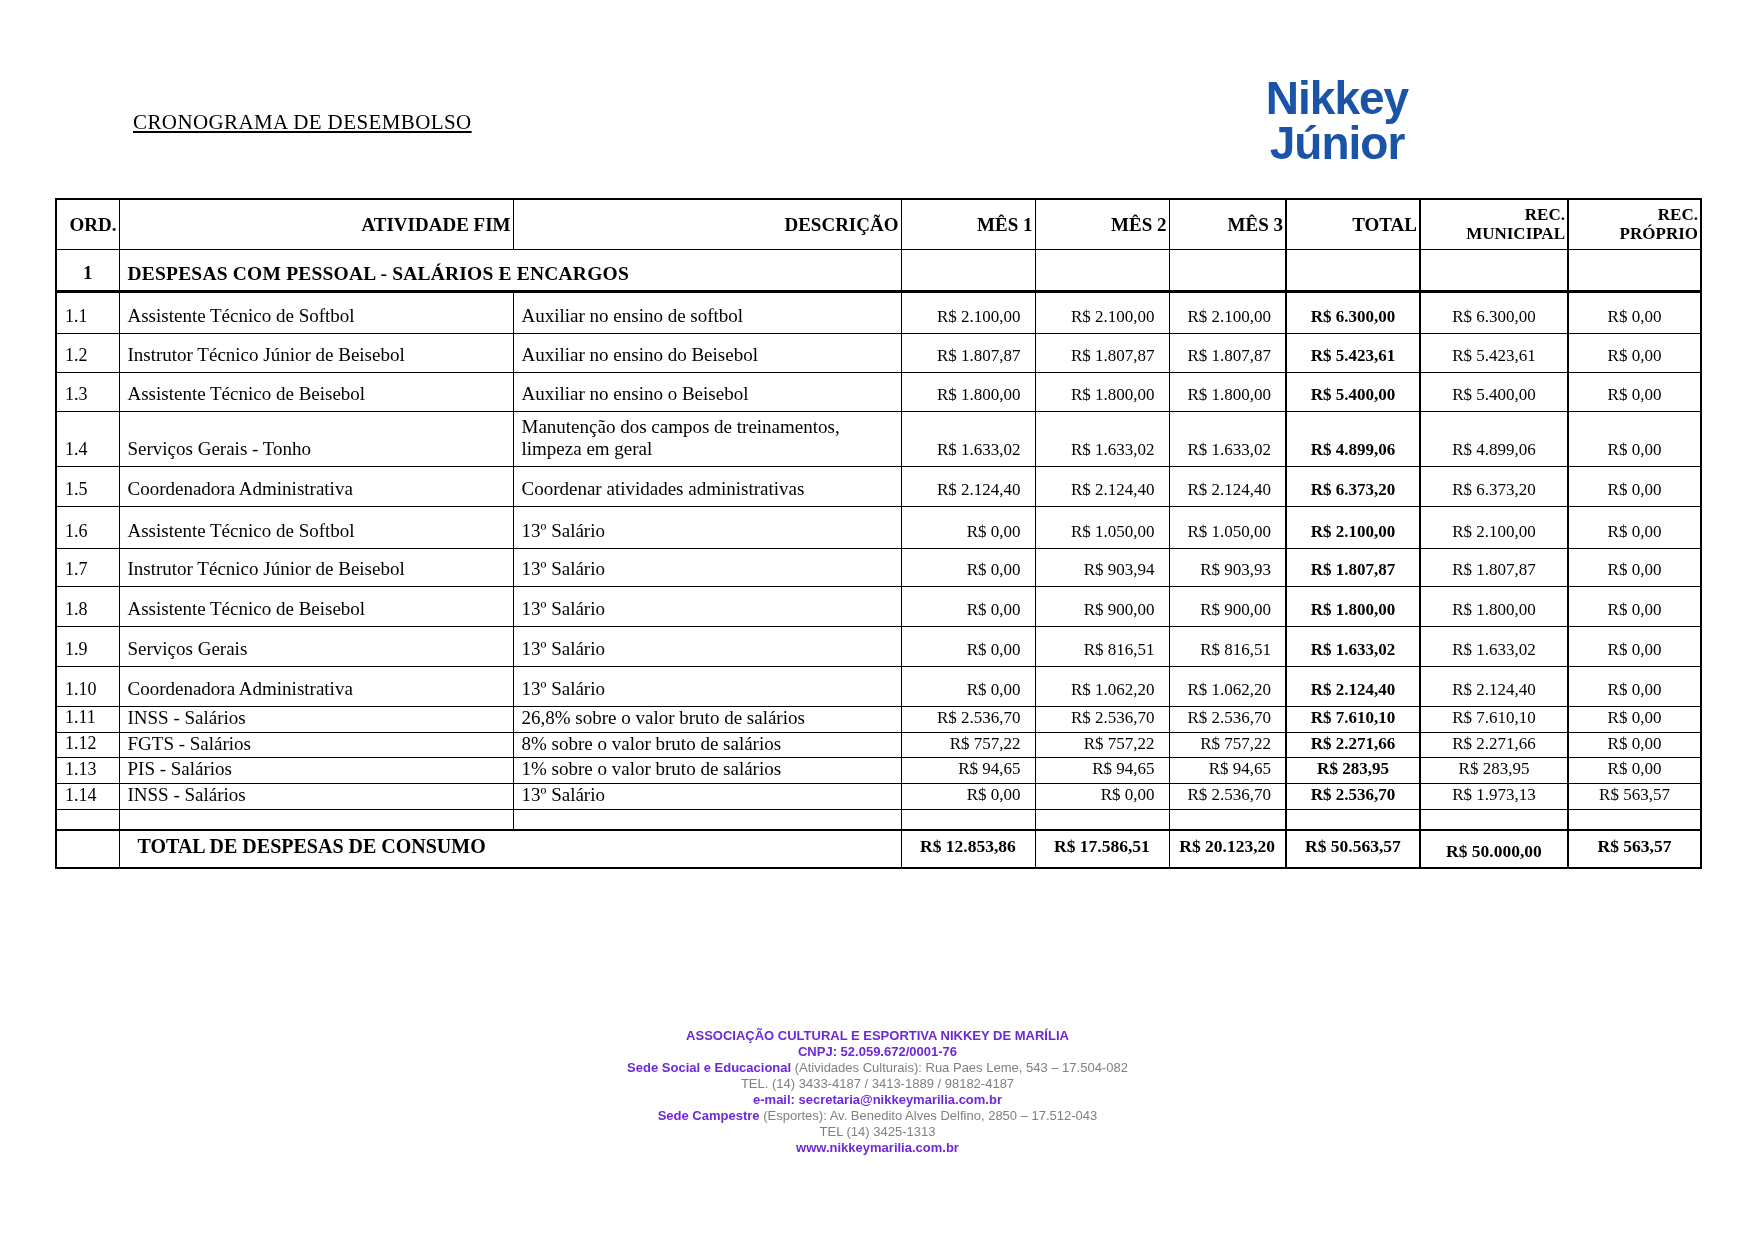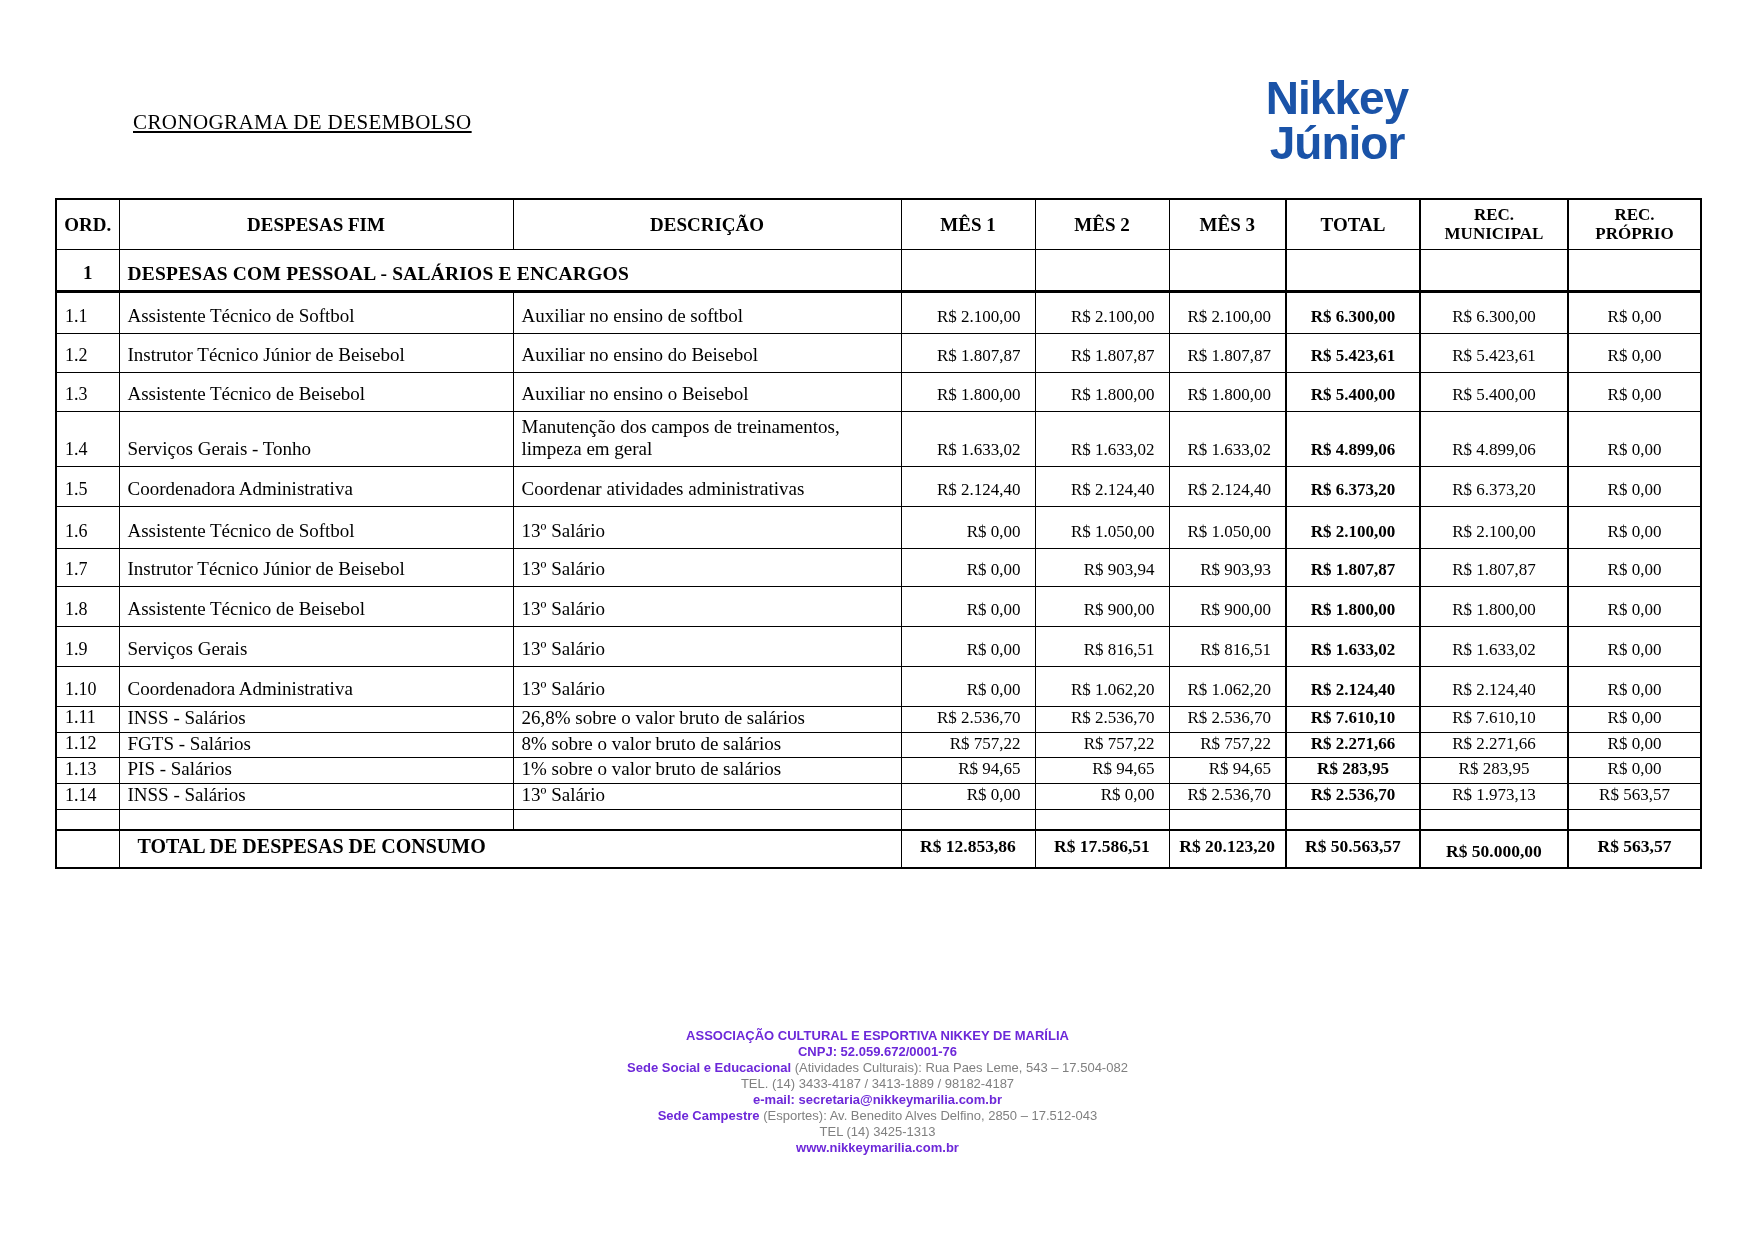--- a/index.html
+++ b/index.html
@@ -10,21 +10,21 @@
          text-decoration:underline;letter-spacing:0.4px;font-family:"Liberation Serif", serif;}
 
   .logo{position:absolute;left:1222px;top:56px;width:230px;text-align:center;
         font-family:"Liberation Sans", sans-serif;font-weight:bold;
         font-size:46px;line-height:45px;letter-spacing:-1px;margin-top:20px;}
 
   table.doc{position:absolute;left:55px;top:198px;border-collapse:collapse;table-layout:fixed;
             border:2px solid #000;}
   table.doc th, table.doc td{border:1px solid #000;overflow:hidden;}
 
-  thead th{font-size:19px;font-weight:bold;text-align:center;vertical-align:middle;
+  thead th{font-size:19px;font-weight:bold;text-align:right;vertical-align:middle;
            line-height:1.12;border-bottom:2px solid #000;white-space:pre-line;padding:2px;}
   thead th.hdr-rec{font-size:17px;}
 
   tbody td{font-size:19px;vertical-align:bottom;padding:0 6px 5px 6px;line-height:1.18;}
   tr.short td{vertical-align:middle;padding-bottom:2px;}
 
   .c-ord{text-align:left;padding-left:8px;font-size:18px;}
   .c-text{text-align:left;padding-left:8px;}
   .c-money{text-align:right;font-size:17px;padding-right:14px;font-family:"Liberation Serif", serif;}
   .c-total{text-align:center;font-weight:bold;font-size:17px;}
@@ -64,21 +64,21 @@
       <col style="width:134px">
         <col style="width:134px">
         <col style="width:117px">
       <col style="width:134px">
         <col style="width:148px">
         <col style="width:133px">
     </colgroup>
     <thead>
         <tr style="height: 50px;">
           <th>ORD.</th>
-          <th>DESPESAS FIM</th>
+          <th>ATIVIDADE FIM</th>
           <th>DESCRIÇÃO</th>
           <th>MÊS 1</th>
           <th>MÊS 2</th>
           <th>MÊS 3</th>
           <th class="bl2">TOTAL</th>
           <th class="hdr-rec bl2">REC.
 MUNICIPAL</th>
           <th class="hdr-rec bl2">REC.
 PRÓPRIO</th>
         </tr>

